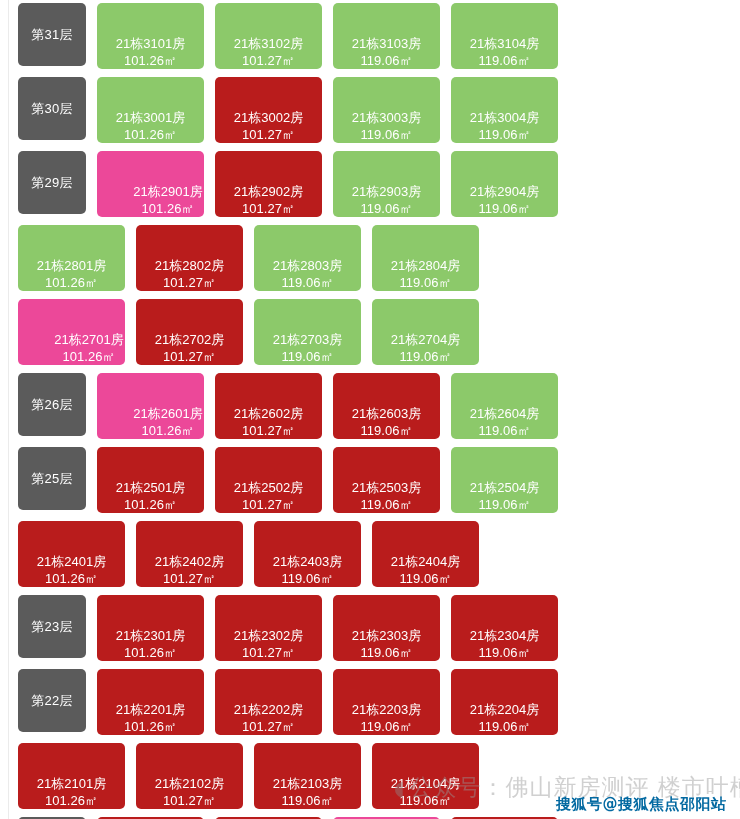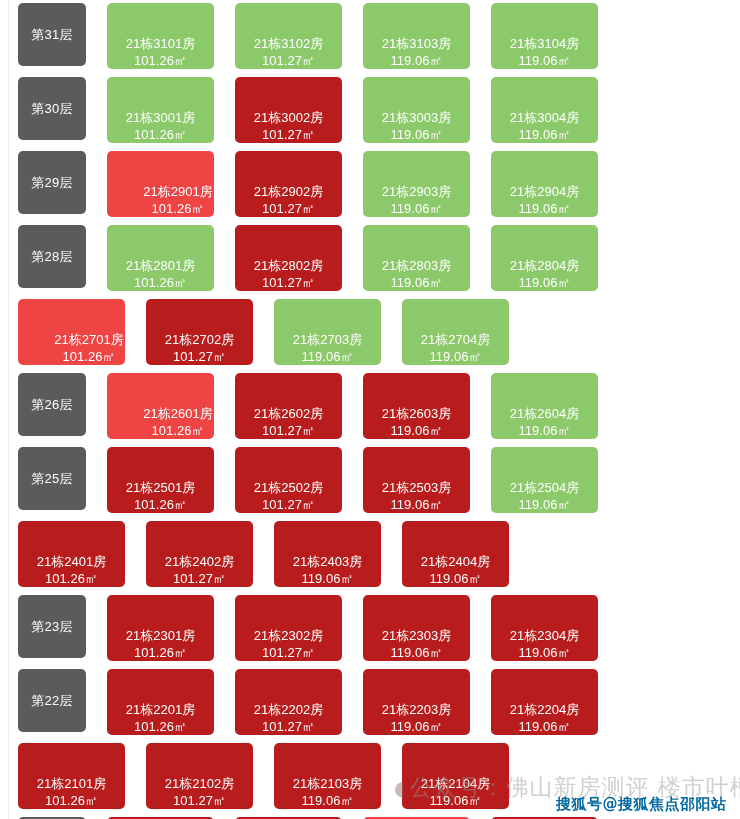--- a/index.html
+++ b/index.html
@@ -36,21 +36,21 @@
 
   #floor-grid {
     position: absolute;
     left: 18px;
     top: 3px;
     width: 560px;
   }
 
   .floor-row {
     display: flex;
-    gap: 21px;
+    gap: 11px;
     margin-bottom: 11px;
     height: 63px;
   }
 
   .floor-label {
     flex: 0 0 68px;
     width: 68px;
     height: 63px;
     border-radius: 5px;
     background: #5b5b5b;
@@ -81,21 +81,21 @@
     font-size: 13px;
     white-space: nowrap;
   }
   .unit-cell .unit-area {
     font-size: 13px;
     white-space: nowrap;
   }
 
   .st-green  { background: #8cc96a; }
   .st-brown  { background: #b91c1c; }
-  .st-tan    { background: #ef4444; padding-left: 35px; }
+  .st-tan    { background: #ec4899; padding-left: 35px; }
 
   
   #watermark-main {
     position: absolute;
     left: 394px;
     top: 772px;
     font-size: 23px;
     color: rgba(150, 150, 150, 0.45);
     white-space: nowrap;
     letter-spacing: 1px;
@@ -180,21 +180,20 @@
         <div class="unit-cell st-green">
           <div class="unit-name">21栋2903房</div>
           <div class="unit-area">119.06㎡</div>
         </div>
         <div class="unit-cell st-green">
           <div class="unit-name">21栋2904房</div>
           <div class="unit-area">119.06㎡</div>
         </div>
       </div>
       <div class="floor-row">
-        <div class="floor-label">第28层</div>
         <div class="unit-cell st-green">
           <div class="unit-name">21栋2801房</div>
           <div class="unit-area">101.26㎡</div>
         </div>
         <div class="unit-cell st-brown">
           <div class="unit-name">21栋2802房</div>
           <div class="unit-area">101.27㎡</div>
         </div>
         <div class="unit-cell st-green">
           <div class="unit-name">21栋2803房</div>

